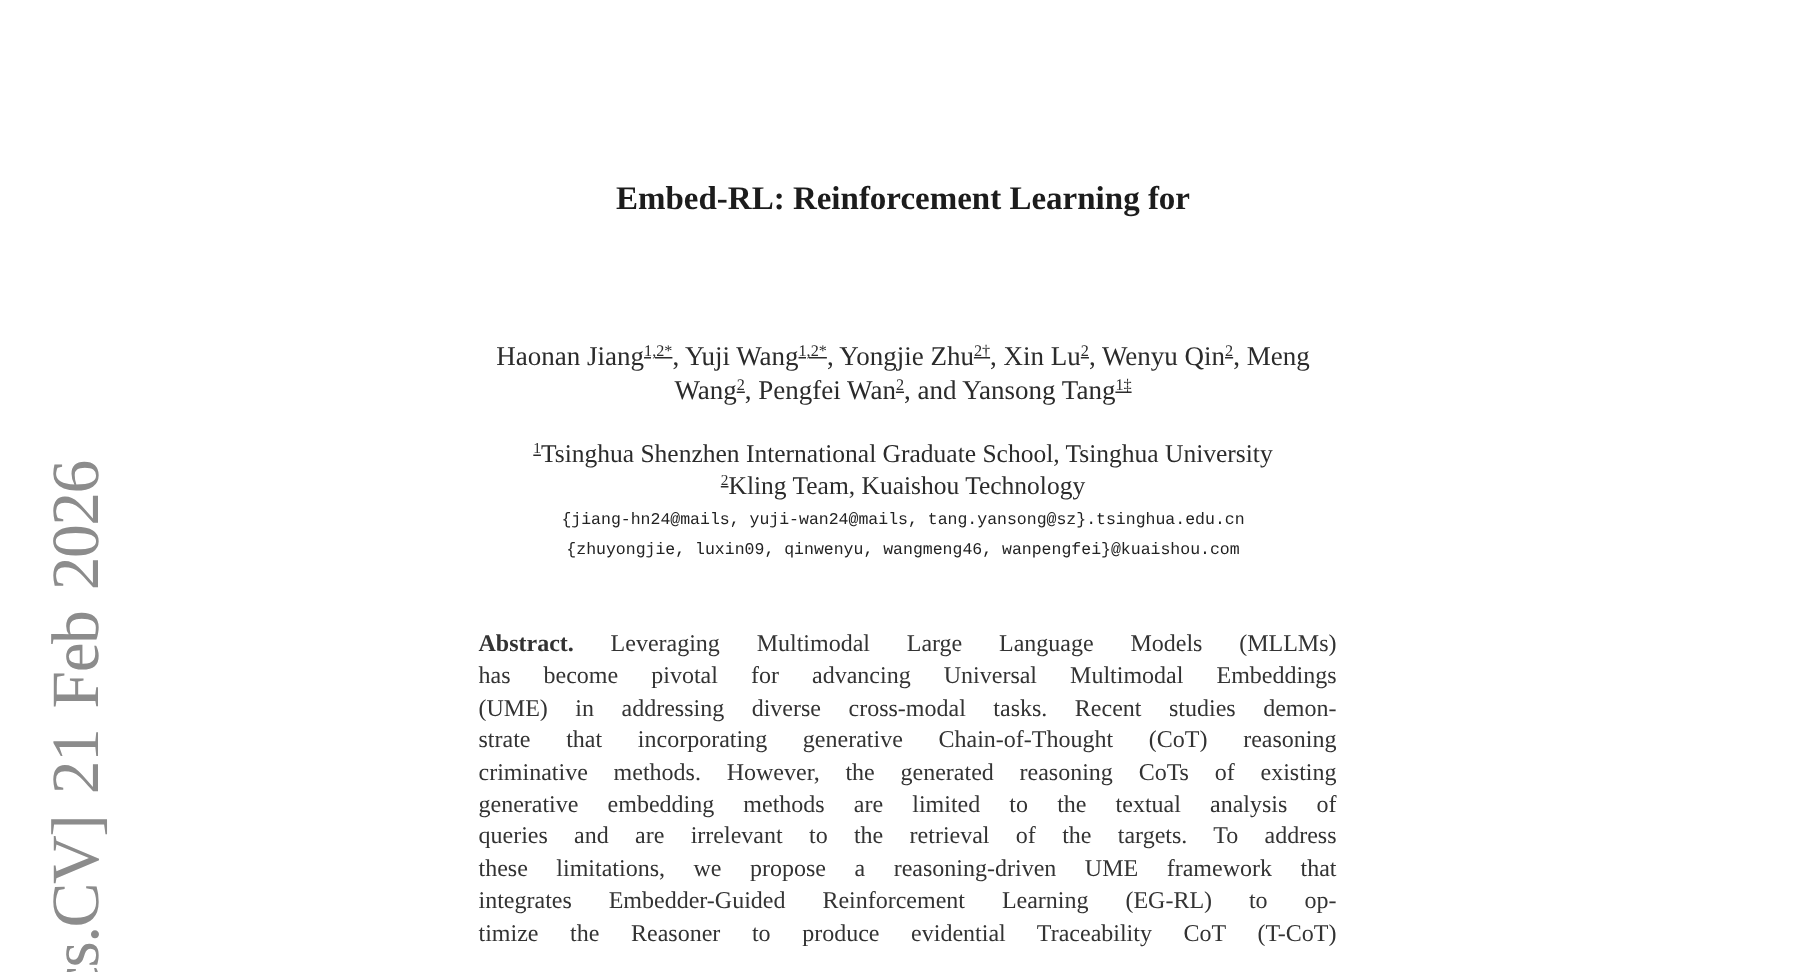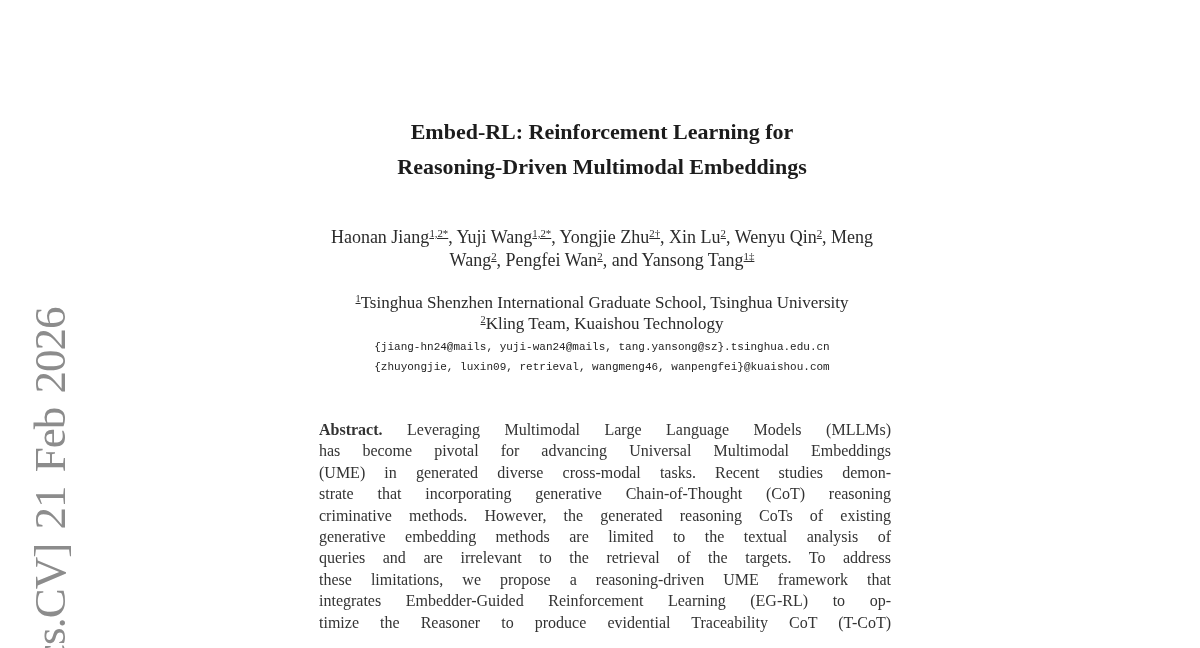--- a/index.html
+++ b/index.html
@@ -96,42 +96,41 @@
 </style>
 </head>
 <body>
 
 <div class="page">
 
   <div class="watermark">cs.CV] 21 Feb 2026</div>
 
   <div class="title">
     <div>Embed-RL: Reinforcement Learning for</div>
-    <div>Reasoning-Driven Multimodal Embeddings</div>
   </div>
 
   <div class="authors">
     <div>Haonan Jiang<sup>1,2*</sup>, Yuji Wang<sup>1,2*</sup>, Yongjie Zhu<sup>2†</sup>, Xin Lu<sup>2</sup>, Wenyu Qin<sup>2</sup>, Meng</div>
     <div>Wang<sup>2</sup>, Pengfei Wan<sup>2</sup>, and Yansong Tang<sup>1‡</sup></div>
   </div>
 
   <div class="affils">
     <div><sup>1</sup>Tsinghua Shenzhen International Graduate School, Tsinghua University</div>
     <div><sup>2</sup>Kling Team, Kuaishou Technology</div>
   </div>
 
   <div class="emails">
     <div>{jiang-hn24@mails, yuji-wan24@mails, tang.yansong@sz}.tsinghua.edu.cn</div>
-    <div>{zhuyongjie, luxin09, retrieval, wangmeng46, wanpengfei}@kuaishou.com</div>
+    <div>{zhuyongjie, luxin09, qinwenyu, wangmeng46, wanpengfei}@kuaishou.com</div>
   </div>
 
   <div class="abstract" id="abstract-container">
       <div class="abs-line"><b>Abstract.</b> Leveraging Multimodal Large Language Models (MLLMs)</div>
       <div class="abs-line">has become pivotal for advancing Universal Multimodal Embeddings</div>
-      <div class="abs-line">(UME) in generated diverse cross-modal tasks. Recent studies demon-</div>
+      <div class="abs-line">(UME) in addressing diverse cross-modal tasks. Recent studies demon-</div>
       <div class="abs-line">strate that incorporating generative Chain-of-Thought (CoT) reasoning</div>
       <div class="abs-line">criminative methods. However, the generated reasoning CoTs of existing</div>
       <div class="abs-line">generative embedding methods are limited to the textual analysis of</div>
       <div class="abs-line">queries and are irrelevant to the retrieval of the targets. To address</div>
       <div class="abs-line">these limitations, we propose a reasoning-driven UME framework that</div>
       <div class="abs-line">integrates Embedder-Guided Reinforcement Learning (EG-RL) to op-</div>
       <div class="abs-line">timize the Reasoner to produce evidential Traceability CoT (T-CoT)</div>
     </div>
 
 </div>

